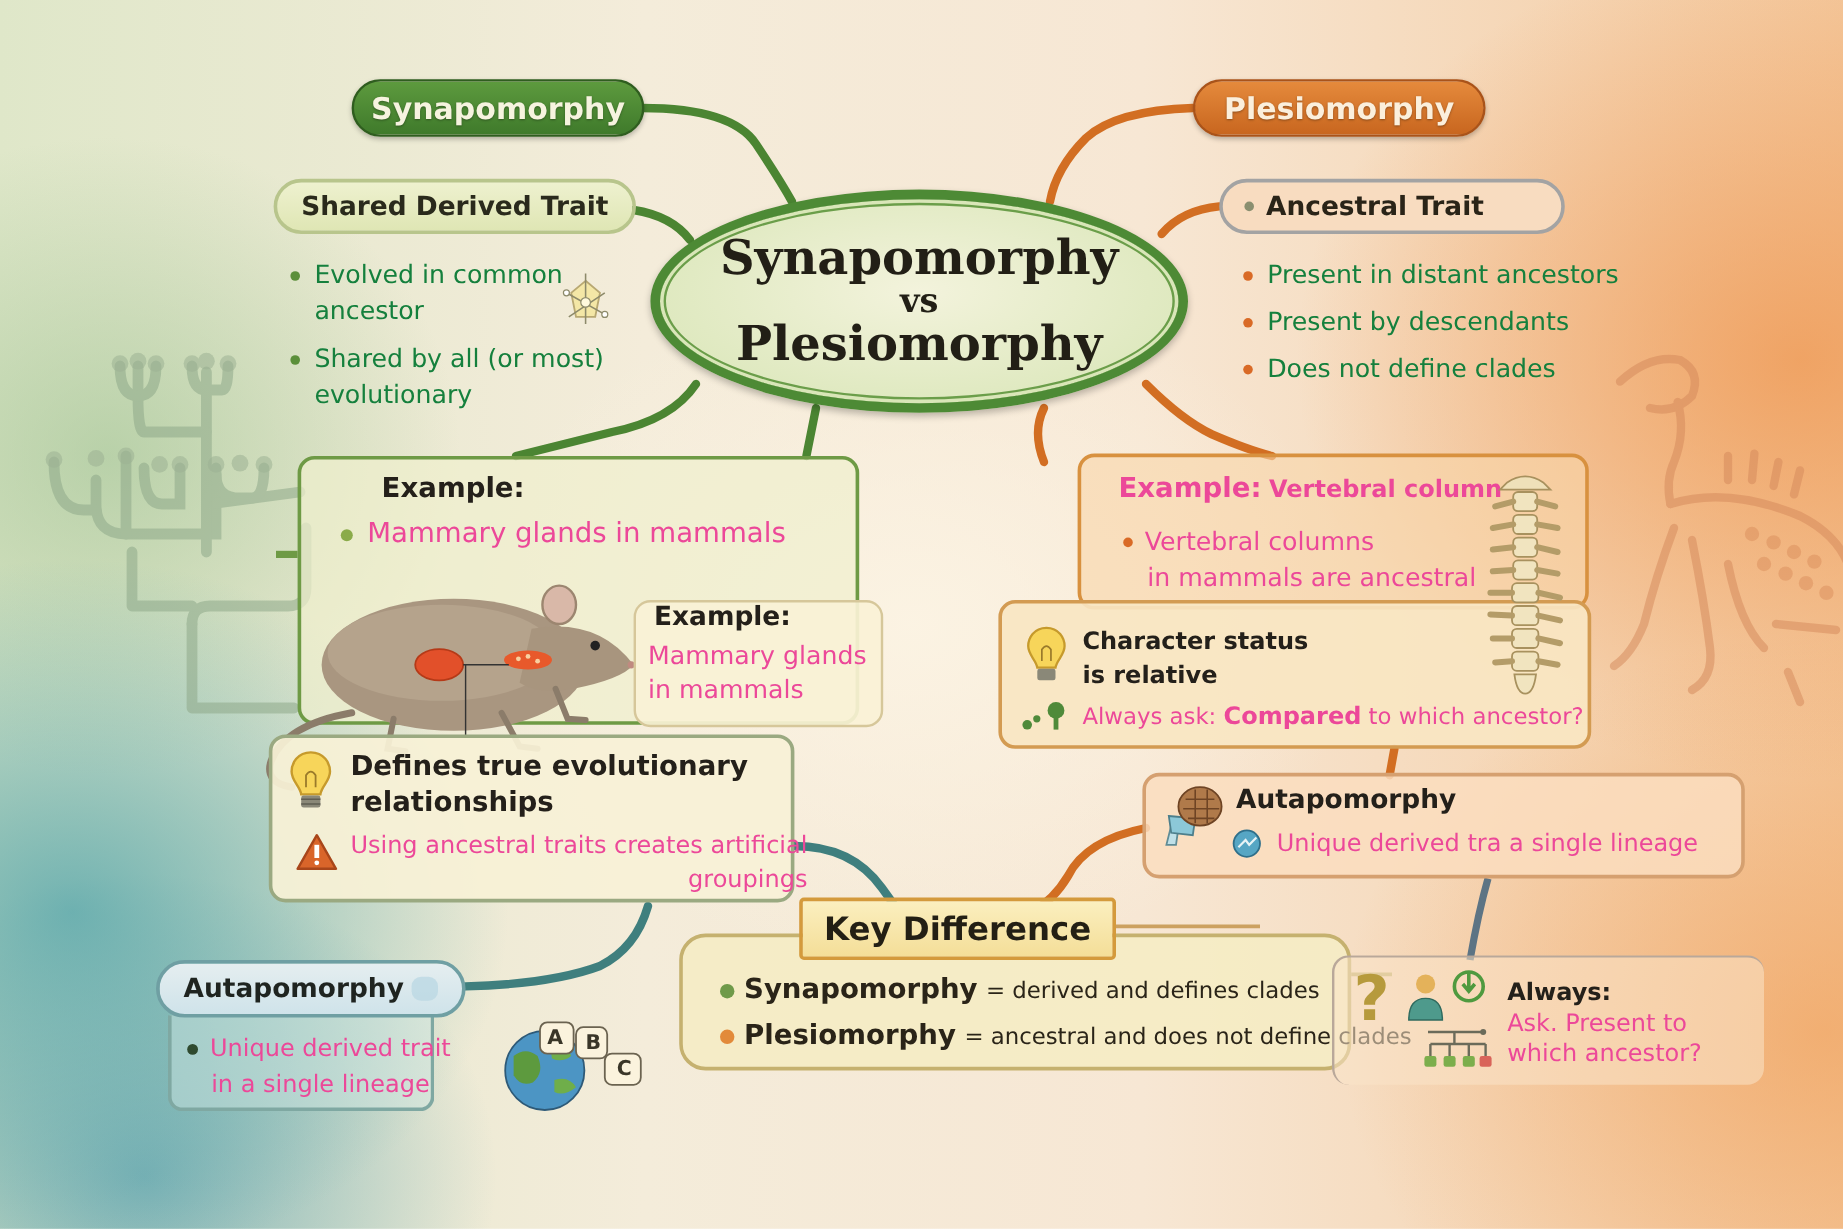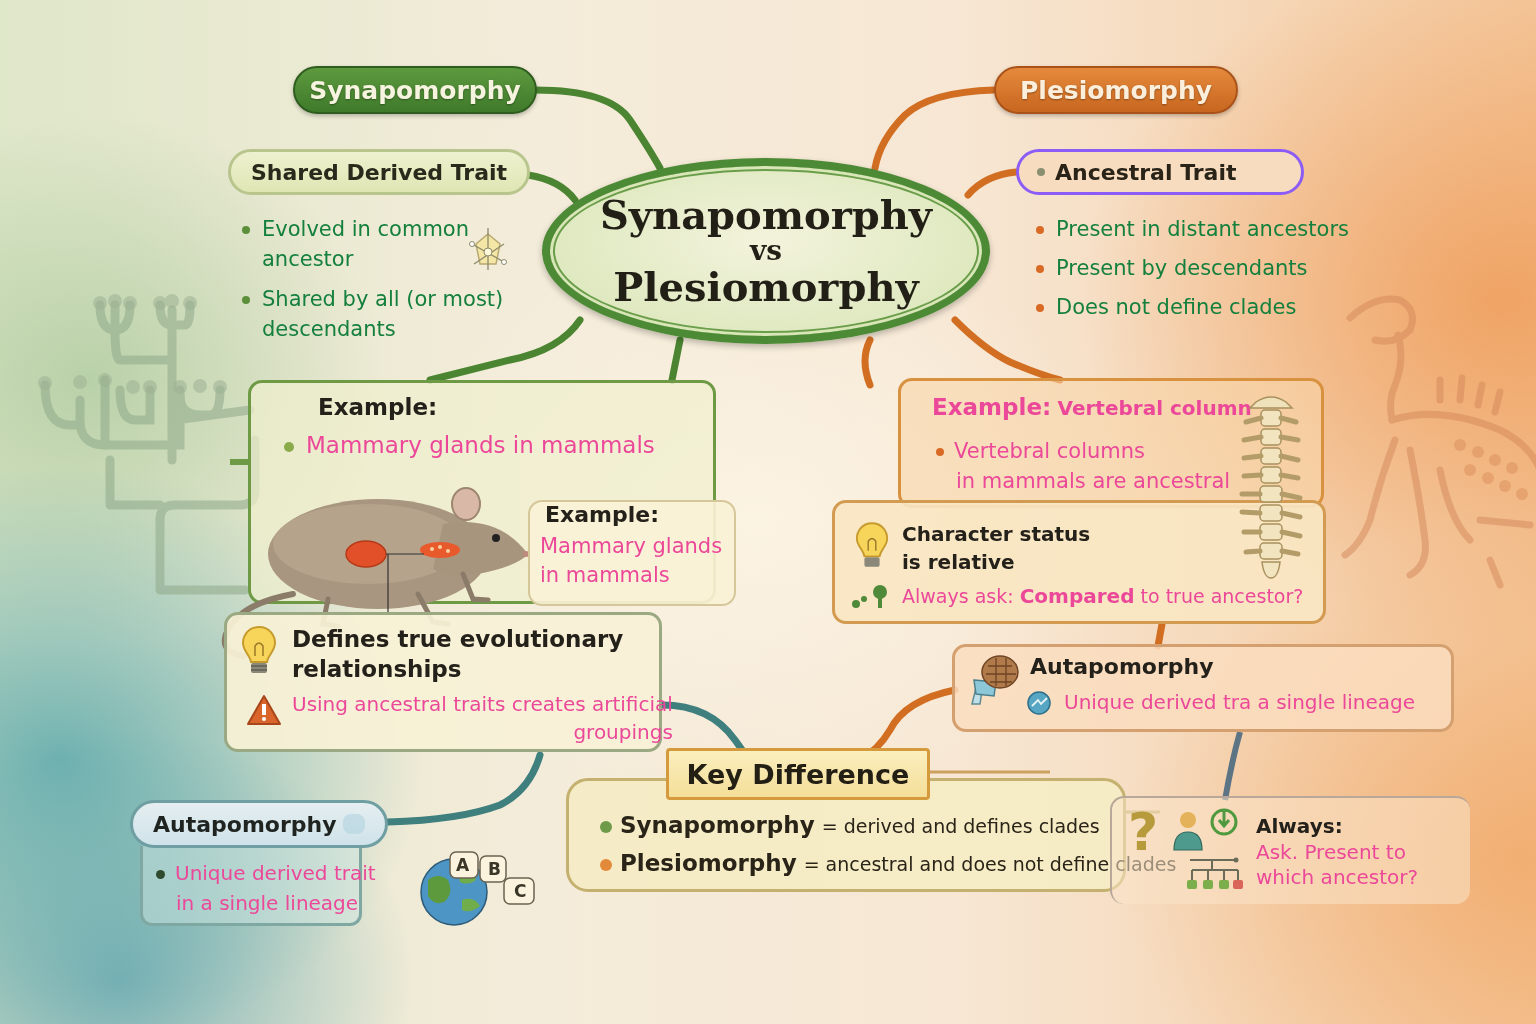--- a/index.html
+++ b/index.html
@@ -41,21 +41,21 @@
     text-shadow: 0 1px 2px rgba(0,0,0,0.35);
     box-shadow: 0 2px 4px rgba(0,0,0,0.25);
   }
   .pill-shared {
     left: 228px; top: 149px; width: 302px; height: 46px;
     background: linear-gradient(#eef1cf, #dfe6b4);
     border: 3px solid #b8c58c; font-size: 22px; color: #2a2a1c;
   }
   .pill-ancestral {
     left: 1016px; top: 149px; width: 288px; height: 46px;
-    background: #f8dcc0; border: 3px solid #8b5cf6; font-size: 22px; color: #2a2418;
+    background: #f8dcc0; border: 3px solid #a3a3a3; font-size: 22px; color: #2a2418;
     justify-content: flex-start; padding-left: 18px;
   }
   .pill-ancestral .dot { width: 8px; height: 8px; border-radius: 50%; background: #8a8f70; margin-right: 10px; }
 
   
   .center-oval {
     position: absolute; left: 542px; top: 158px; width: 448px; height: 186px;
     border-radius: 50%;
     background: radial-gradient(ellipse at 50% 45%, #f3f3dc, #dfe9c0 70%, #cfdea8);
     border: 8px solid #4d8a35;
@@ -224,21 +224,21 @@
 <div class="pill pill-shared">
   <span>Shared Derived Trait</span>
 </div>
 <ul class="blist green" style="left:240px; top:214px;">
   <li>
     <span>Evolved in common</span><br>
     <span>ancestor</span>
   </li>
   <li>
     <span>Shared by all (or most)</span><br>
-    <span>descendants</span>
+    <span>evolutionary</span>
   </li>
 </ul>
 <svg class="abs" style="left:466px; top:224px;" width="44" height="52" viewBox="0 0 44 52">
   <path d="M22 10 L34 20 L30 40 L14 40 L10 20 Z" fill="#f4e7a6" stroke="#b8a872" stroke-width="1.5"></path>
   <path d="M6 20 L38 38 M38 20 L8 40 M22 4 L22 46" stroke="#8d8a6a" stroke-width="1.3"></path>
   <circle cx="22" cy="28" r="4" fill="#fff9dc" stroke="#8d8a6a"></circle>
   <circle cx="6" cy="20" r="2.5" fill="#fff" stroke="#8d8a6a"></circle>
     <circle cx="38" cy="38" r="2.5" fill="#fff" stroke="#8d8a6a"></circle>
 </svg>
 
@@ -333,21 +333,21 @@
 </div>
 <svg class="abs" style="left:850px; top:584px;" width="42" height="26" viewBox="0 0 42 26">
   <circle cx="6" cy="20" r="4" fill="#4f8a3a"></circle>
     <circle cx="14" cy="15" r="3" fill="#4f8a3a"></circle>
   <circle cx="30" cy="8" r="7" fill="#4f8a3a"></circle>
     <rect x="28" y="12" width="4" height="12" fill="#4f8a3a"></rect>
 </svg>
 <div class="text" style="left:902px; top:584px; font-size:19px;">
   <span>Always ask:</span>
   <b style="font-size:20px;">Compared</b>
-  <span>to true ancestor?</span>
+  <span>to which ancestor?</span>
 </div>
 
 <svg class="abs" style="left:1236px; top:394px;" width="70" height="186" viewBox="0 0 70 186">
   <path d="M20 8 Q35 -2 50 8 L56 14 L14 14 Z" fill="#efe1b9" stroke="#a8915e" stroke-width="1.5"></path>
   <g fill="#f1e4bf" stroke="#a8915e" stroke-width="1.5">
     <rect x="25" y="16" width="20" height="16" rx="4"></rect>
       <rect x="25" y="35" width="20" height="16" rx="4"></rect>
     <rect x="25" y="54" width="20" height="16" rx="4"></rect>
       <rect x="25" y="73" width="20" height="16" rx="4"></rect>
     <rect x="24" y="92" width="22" height="16" rx="4"></rect>

